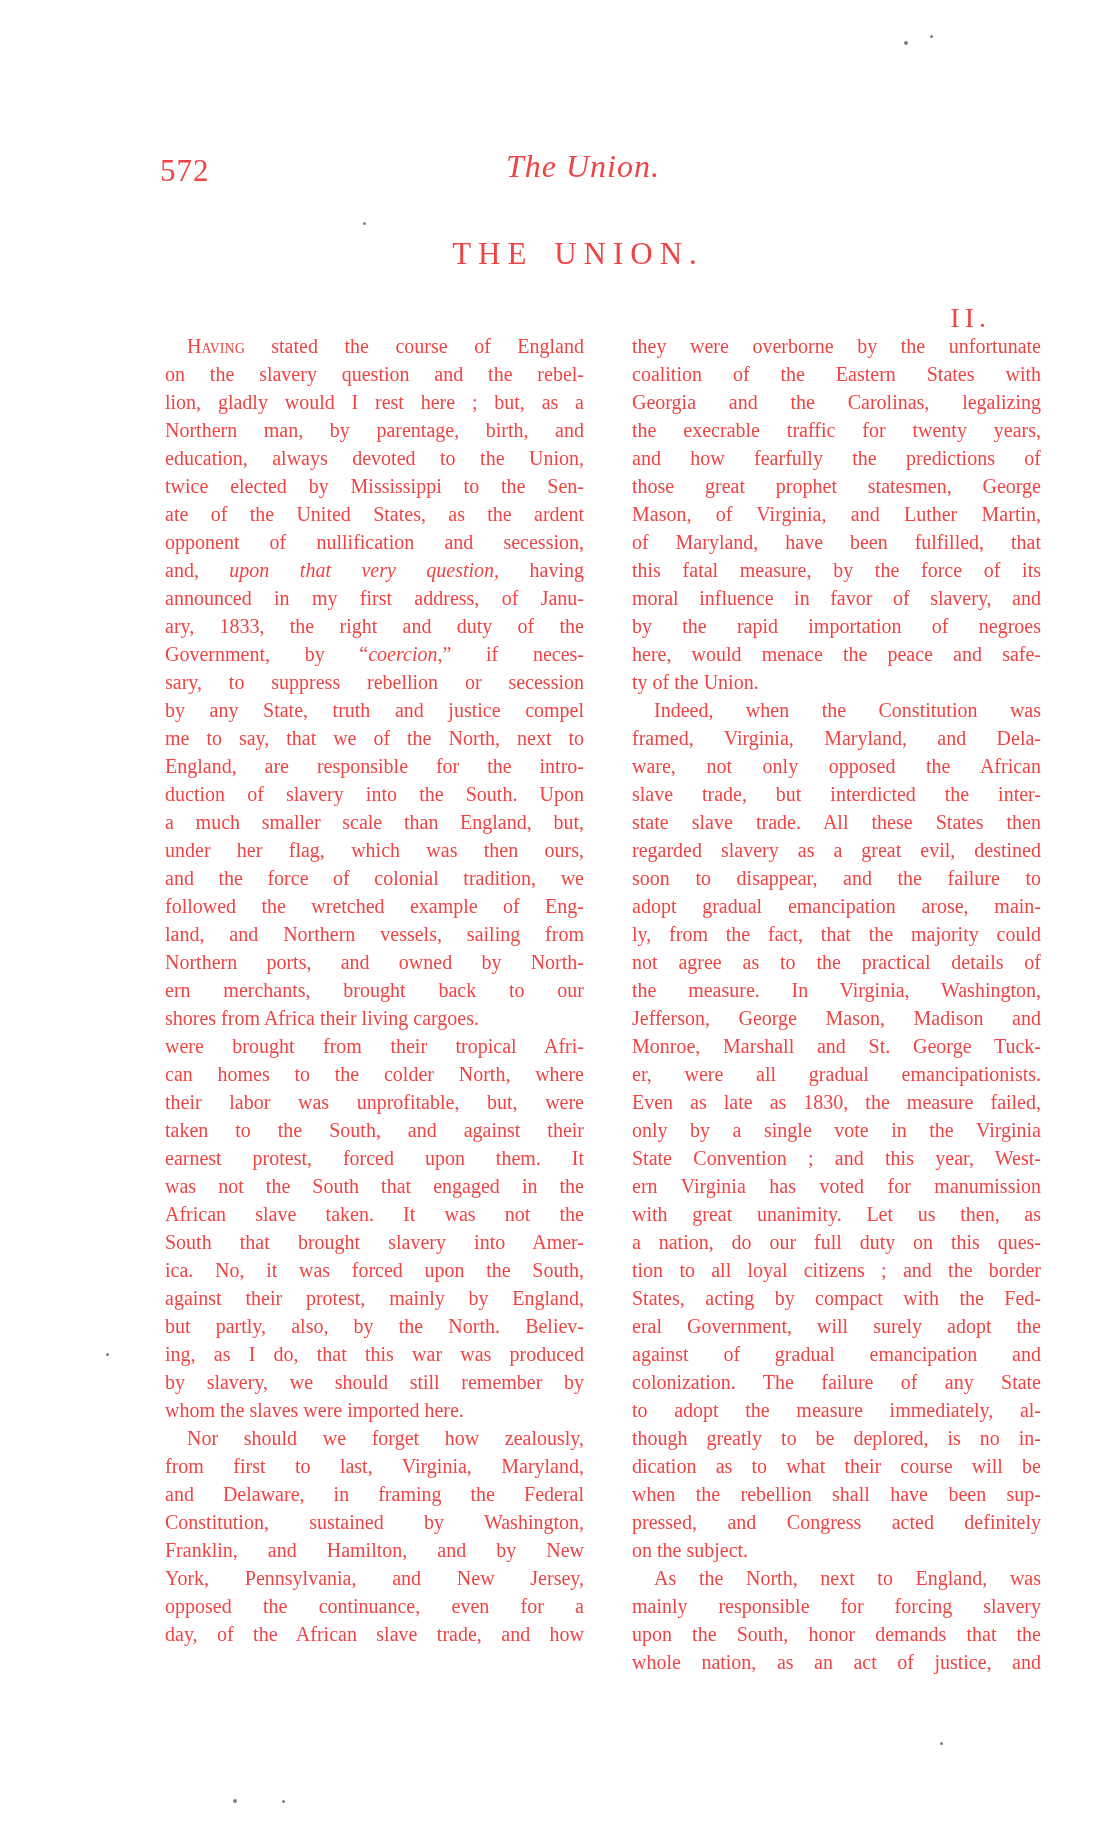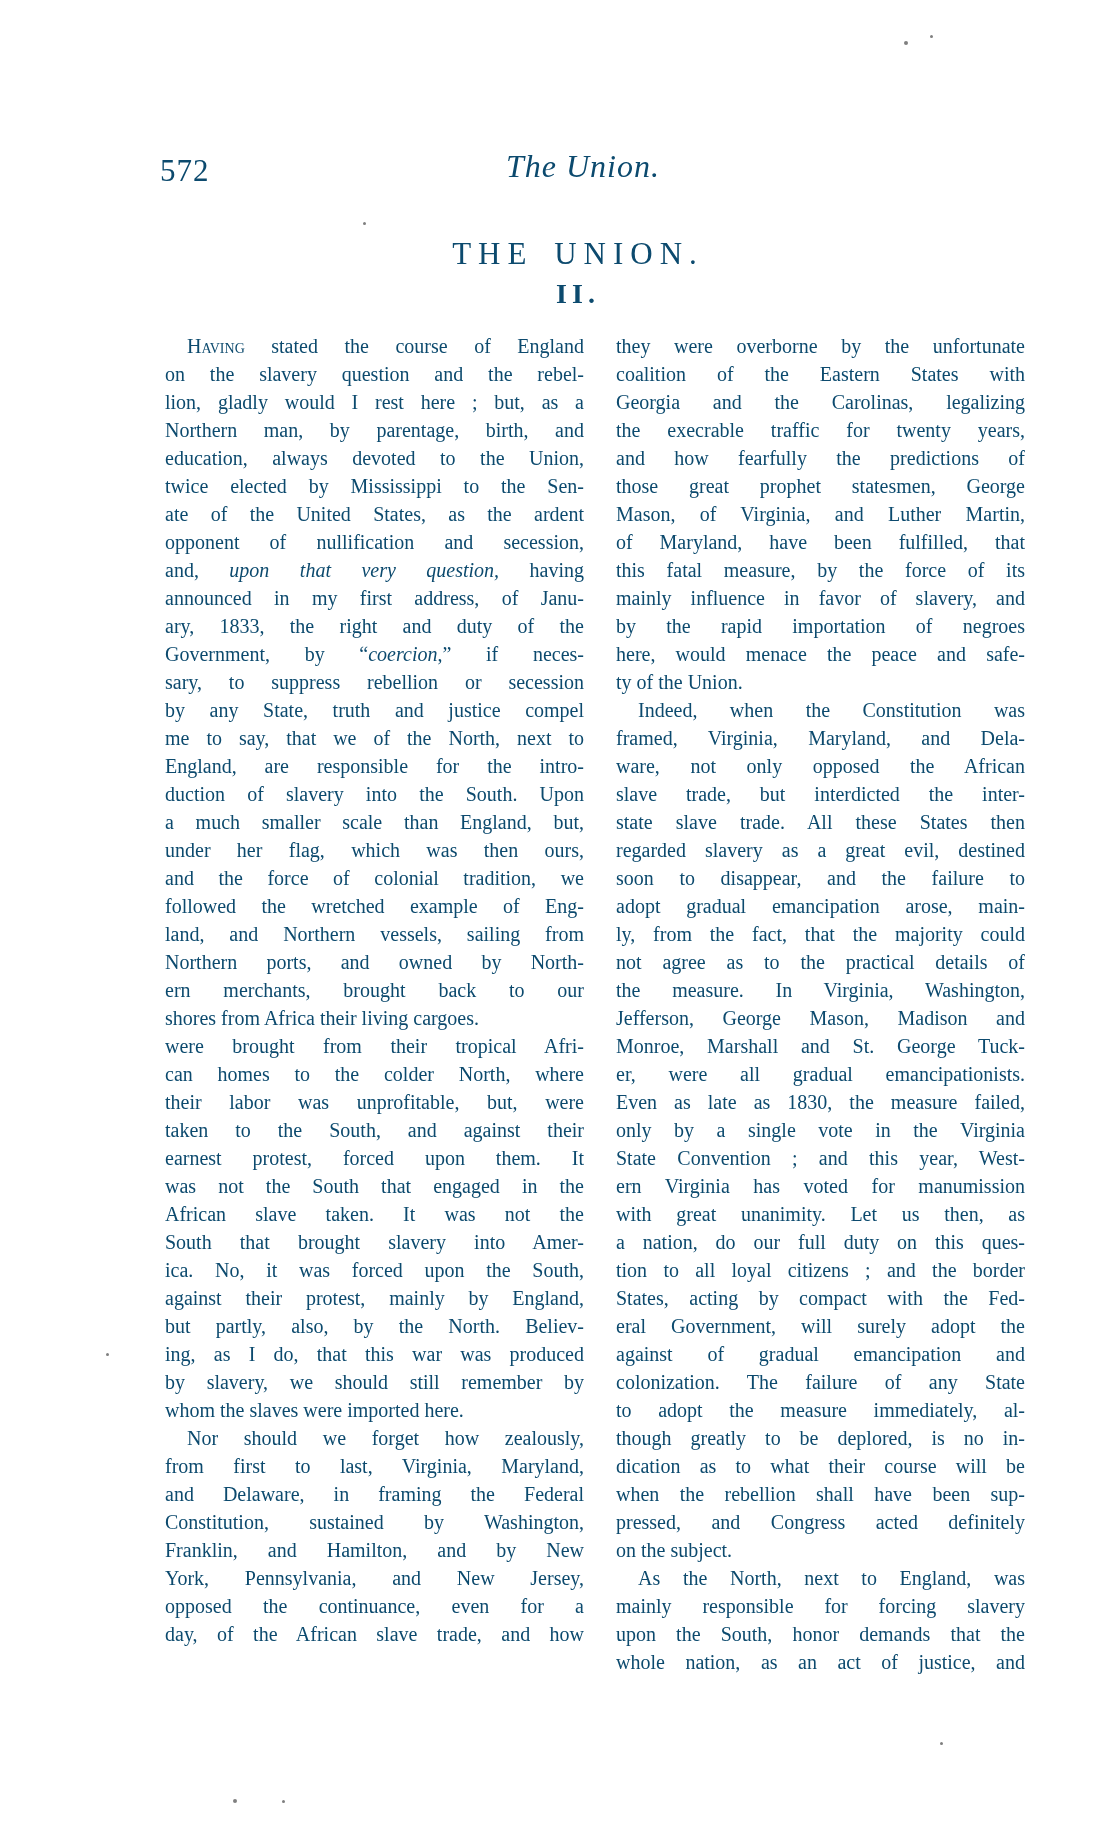--- a/index.html
+++ b/index.html
@@ -14,41 +14,41 @@
   }
   .runhead{
     position:absolute;left:165px;top:150px;width:836px;
     text-align:center;font-size:32px;font-style:italic;letter-spacing:1px;line-height:1;
   }
   .title{
     position:absolute;left:165px;top:238px;width:826px;
     text-align:center;font-size:31px;letter-spacing:7px;word-spacing:6px;line-height:1;
   }
   .section{
-    position:absolute;left:165px;top:280px;width:826px;
-    text-align:center;font-size:28px;font-weight:bold;letter-spacing:5px;line-height:1;
+    position:absolute;left:165px;top:304px;width:826px;
+    text-align:right;font-size:28px;font-weight:normal;letter-spacing:5px;line-height:1;
   }
-  .columns{position:absolute;left:165px;top:332px;display:flex;}
+  .columns{position:absolute;left:165px;top:332px;display:flex;gap:16px;}
   .col{display:block;}
   .col1{width:419px;}
   .col2{width:409px;margin-left:32px;}
   .tl{
     font-size:20px;line-height:28px;height:28px;
     text-align:justify;text-align-last:justify;-moz-text-align-last:justify;
   }
   .tl.ind{text-indent:22px;}
   .tl.pend{text-align-last:left;-moz-text-align-last:left;}
   .sc{font-variant:small-caps;}
   .tl i{}
   .speck{position:absolute;background:#2a2a2a;border-radius:50%;opacity:.6;}
 </style>
 </head>
 <body>
 
-<div class="page" style="color: #0c4a6e; background: rgb(255, 255, 255);">
+<div class="page" style="color: #ef4444; background: rgb(255, 255, 255);">
   <div class="pagenum">572</div>
   <div class="runhead">The Union.</div>
   <div class="title">THE UNION.</div>
   <div class="section">II.</div>
   <div class="columns">
     <div class="col col1">
         <div class="tl ind"><span class="sc">Having</span> stated the course of England</div>
         <div class="tl">on the slavery question and the rebel-</div>
         <div class="tl">lion, gladly would I rest here ; but, as a</div>
         <div class="tl">Northern man, by parentage, birth, and</div>
@@ -99,21 +99,21 @@
     <div class="col col2">
         <div class="tl">they were overborne by the unfortunate</div>
         <div class="tl">coalition of the Eastern States with</div>
         <div class="tl">Georgia and the Carolinas, legalizing</div>
         <div class="tl">the execrable traffic for twenty years,</div>
         <div class="tl">and how fearfully the predictions of</div>
         <div class="tl">those great prophet statesmen, George</div>
         <div class="tl">Mason, of Virginia, and Luther Martin,</div>
         <div class="tl">of Maryland, have been fulfilled, that</div>
         <div class="tl">this fatal measure, by the force of its</div>
-        <div class="tl">mainly influence in favor of slavery, and</div>
+        <div class="tl">moral influence in favor of slavery, and</div>
         <div class="tl">by the rapid importation of negroes</div>
         <div class="tl">here, would menace the peace and safe-</div>
         <div class="tl pend">ty of the Union.</div>
         <div class="tl ind">Indeed, when the Constitution was</div>
         <div class="tl">framed, Virginia, Maryland, and Dela-</div>
         <div class="tl">ware, not only opposed the African</div>
         <div class="tl">slave trade, but interdicted the inter-</div>
         <div class="tl">state slave trade. All these States then</div>
         <div class="tl">regarded slavery as a great evil, destined</div>
         <div class="tl">soon to disappear, and the failure to</div>

